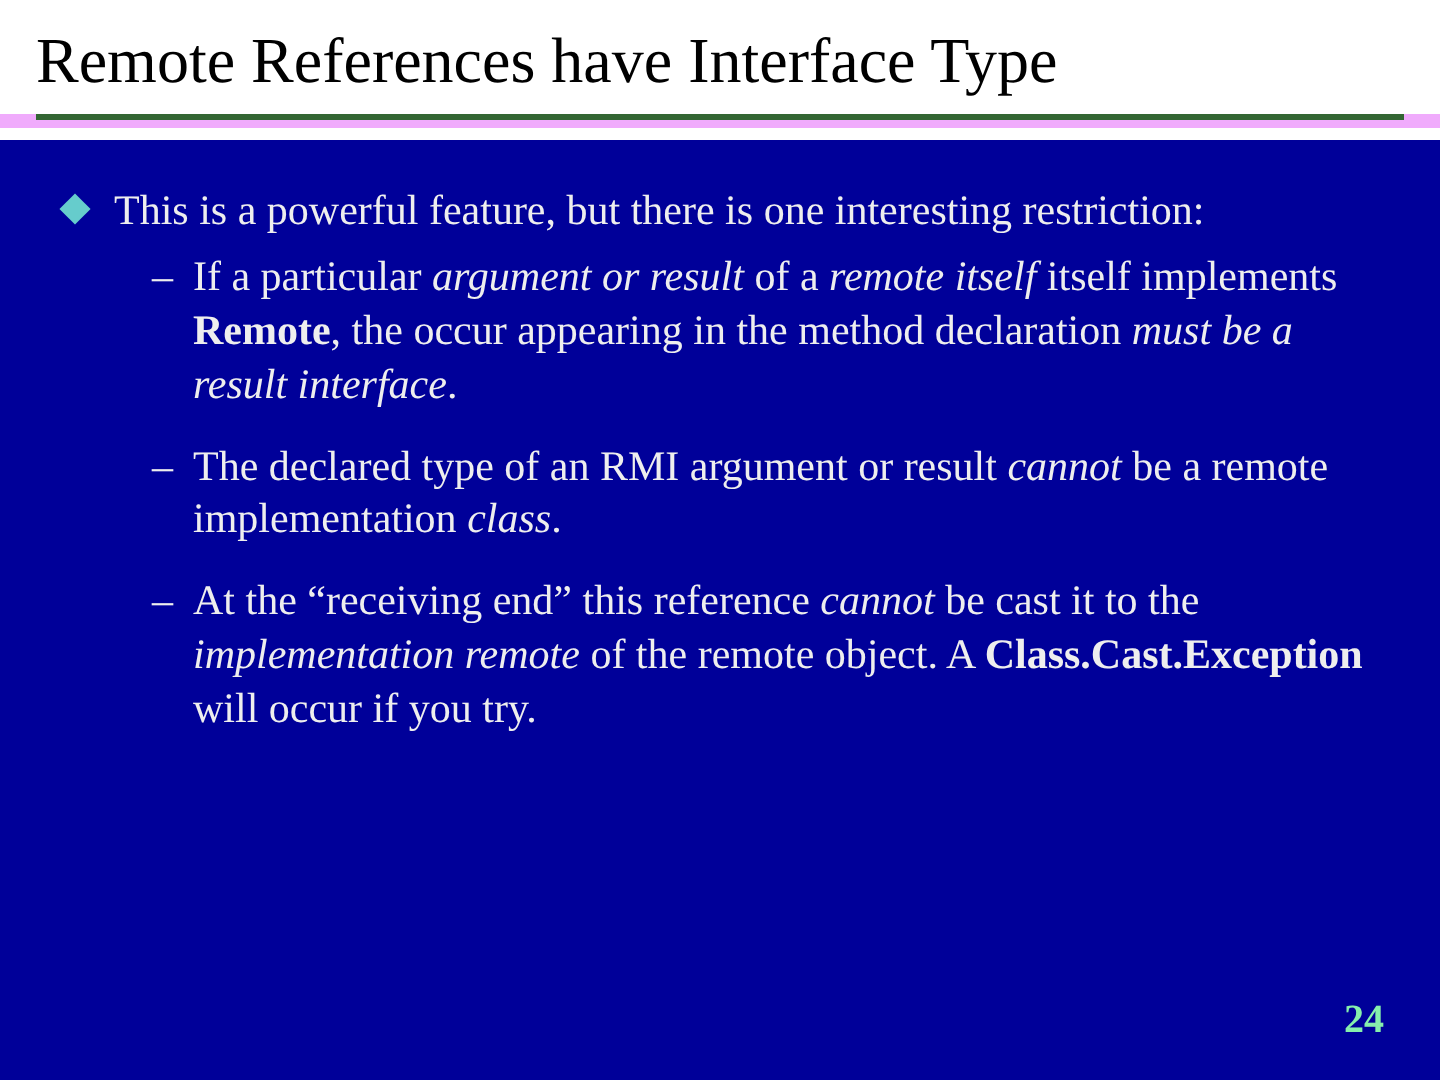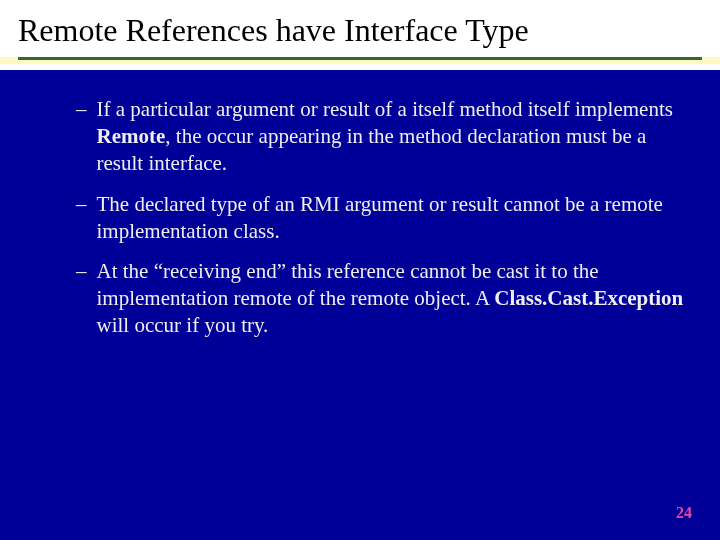--- a/index.html
+++ b/index.html
@@ -12,21 +12,21 @@
     overflow: hidden;
   }
   .title {
     color: #000000;
     background: #ffffff;
     font-size: 32px;
     font-weight: normal;
     padding: 12px 18px 8px 18px;
   }
   .title-wrap {
-    background: #fef9c3;
+    background: #f0abfc;
     padding-bottom: 4px;
   }
   .rule {
     height: 3px;
     background: #336633;
     margin: 0 18px;
   }
   .white-strip {
     background: #ffffff;
     height: 6px;
@@ -56,49 +56,53 @@
   }
   .subitem {
     display: flex;
     margin-bottom: 14px;
   }
   .dash {
     margin-right: 10px;
     flex-shrink: 0;
   }
   .subtext { flex: 1; }
-  .em-it { }
+  .em-it { font-style: italic; }
   .bold { font-weight: bold; }
   .pagenum {
     position: absolute;
     right: 28px;
     bottom: 18px;
-    color: #ec4899;
-    font-size: 16px;
+    color: #86efac;
+    font-size: 20px;
     font-weight: bold;
   }
 </style>
 </head>
 <body>
 
 <div class="title-wrap">
   <div class="title">Remote References have Interface Type</div>
   <div class="rule"></div>
 </div>
 <div class="white-strip"></div>
 
 <div class="content">
 
+  <div class="level1">
+    <div class="diamond"></div>
+    <div class="l1text">This is a powerful feature, but there is one interesting restriction:</div>
+  </div>
 
   <div class="sublist">
 
     <div class="subitem">
       <div class="dash">–</div>
       <div class="subtext">
-        <span>If a particular </span><span class="em-it">argument or result</span><span> of a </span><span class="em-it">itself method</span><span> itself implements </span><span class="bold">Remote</span><span>, the occur appearing in the method declaration </span><span class="em-it">must be a result interface</span><span>.</span>
+        <span>If a particular </span><span class="em-it">argument or result</span><span> of a </span><span class="em-it">remote itself</span><span> itself implements </span><span class="bold">Remote</span><span>, the occur appearing in the method declaration </span><span class="em-it">must be a result interface</span><span>.</span>
       </div>
     </div>
 
     <div class="subitem">
       <div class="dash">–</div>
       <div class="subtext">
         <span>The declared type of an RMI argument or result </span><span class="em-it">cannot</span><span> be a remote implementation </span><span class="em-it">class</span><span>.</span>
       </div>
     </div>
 

